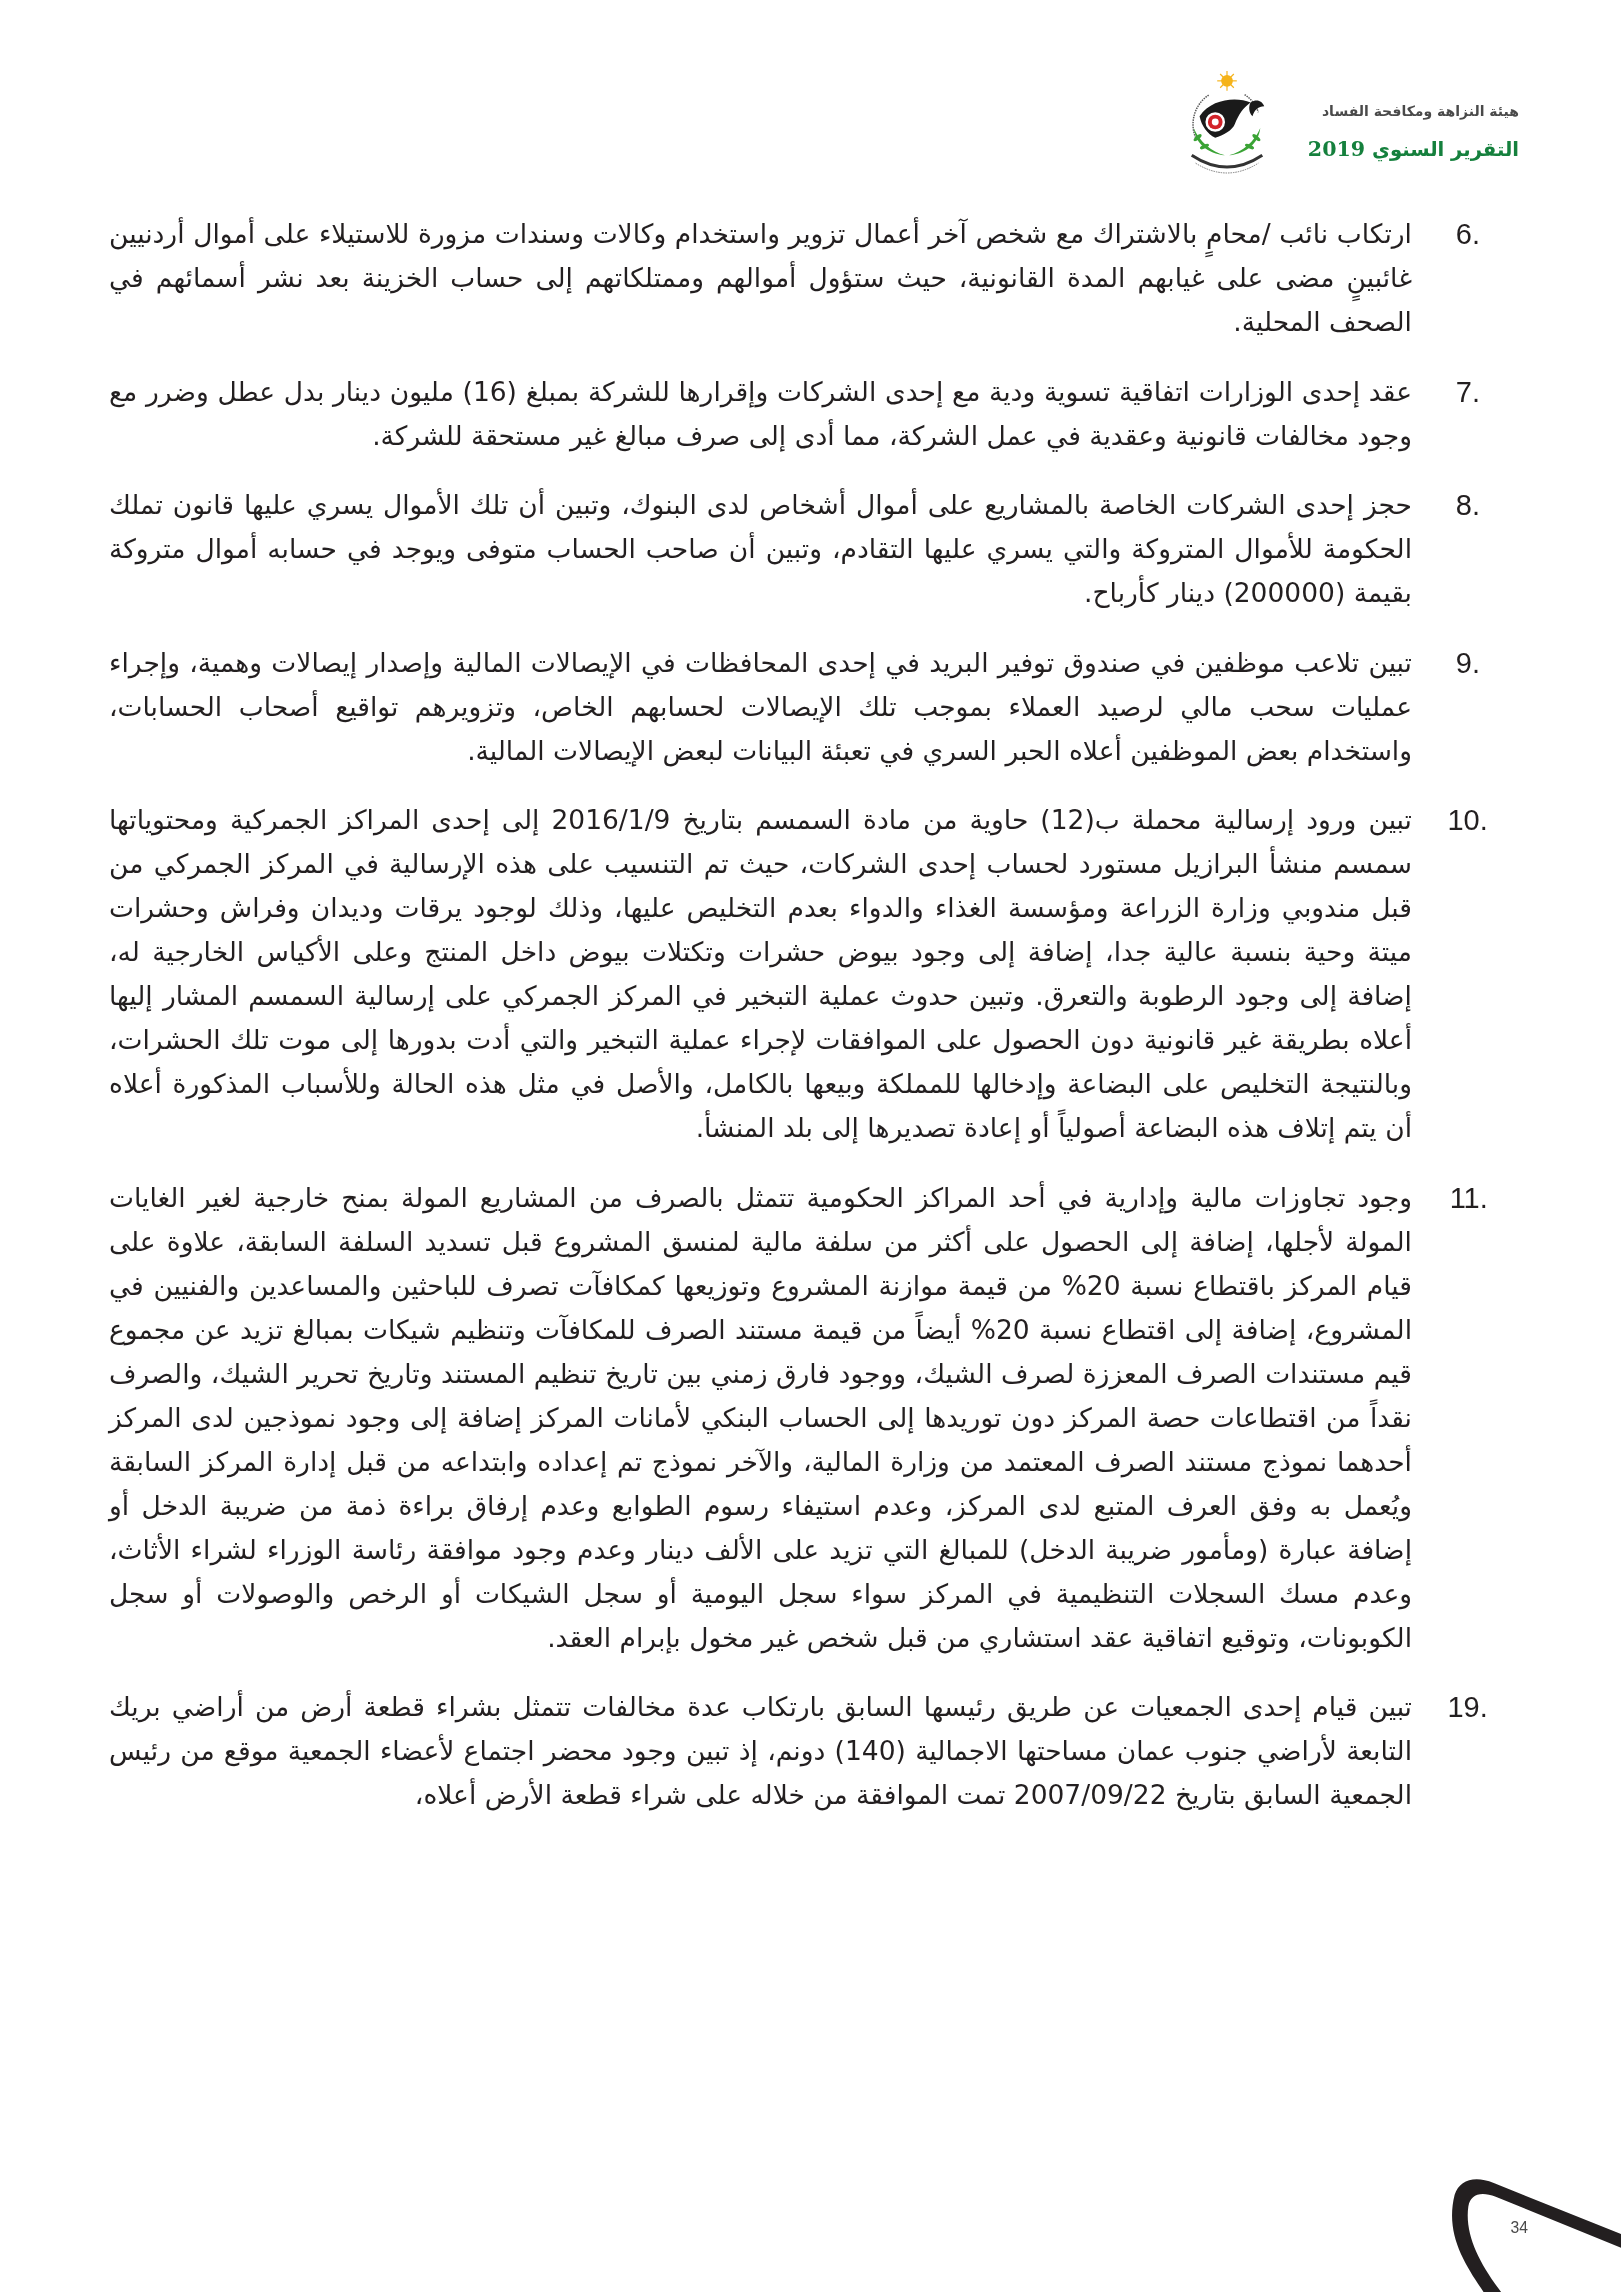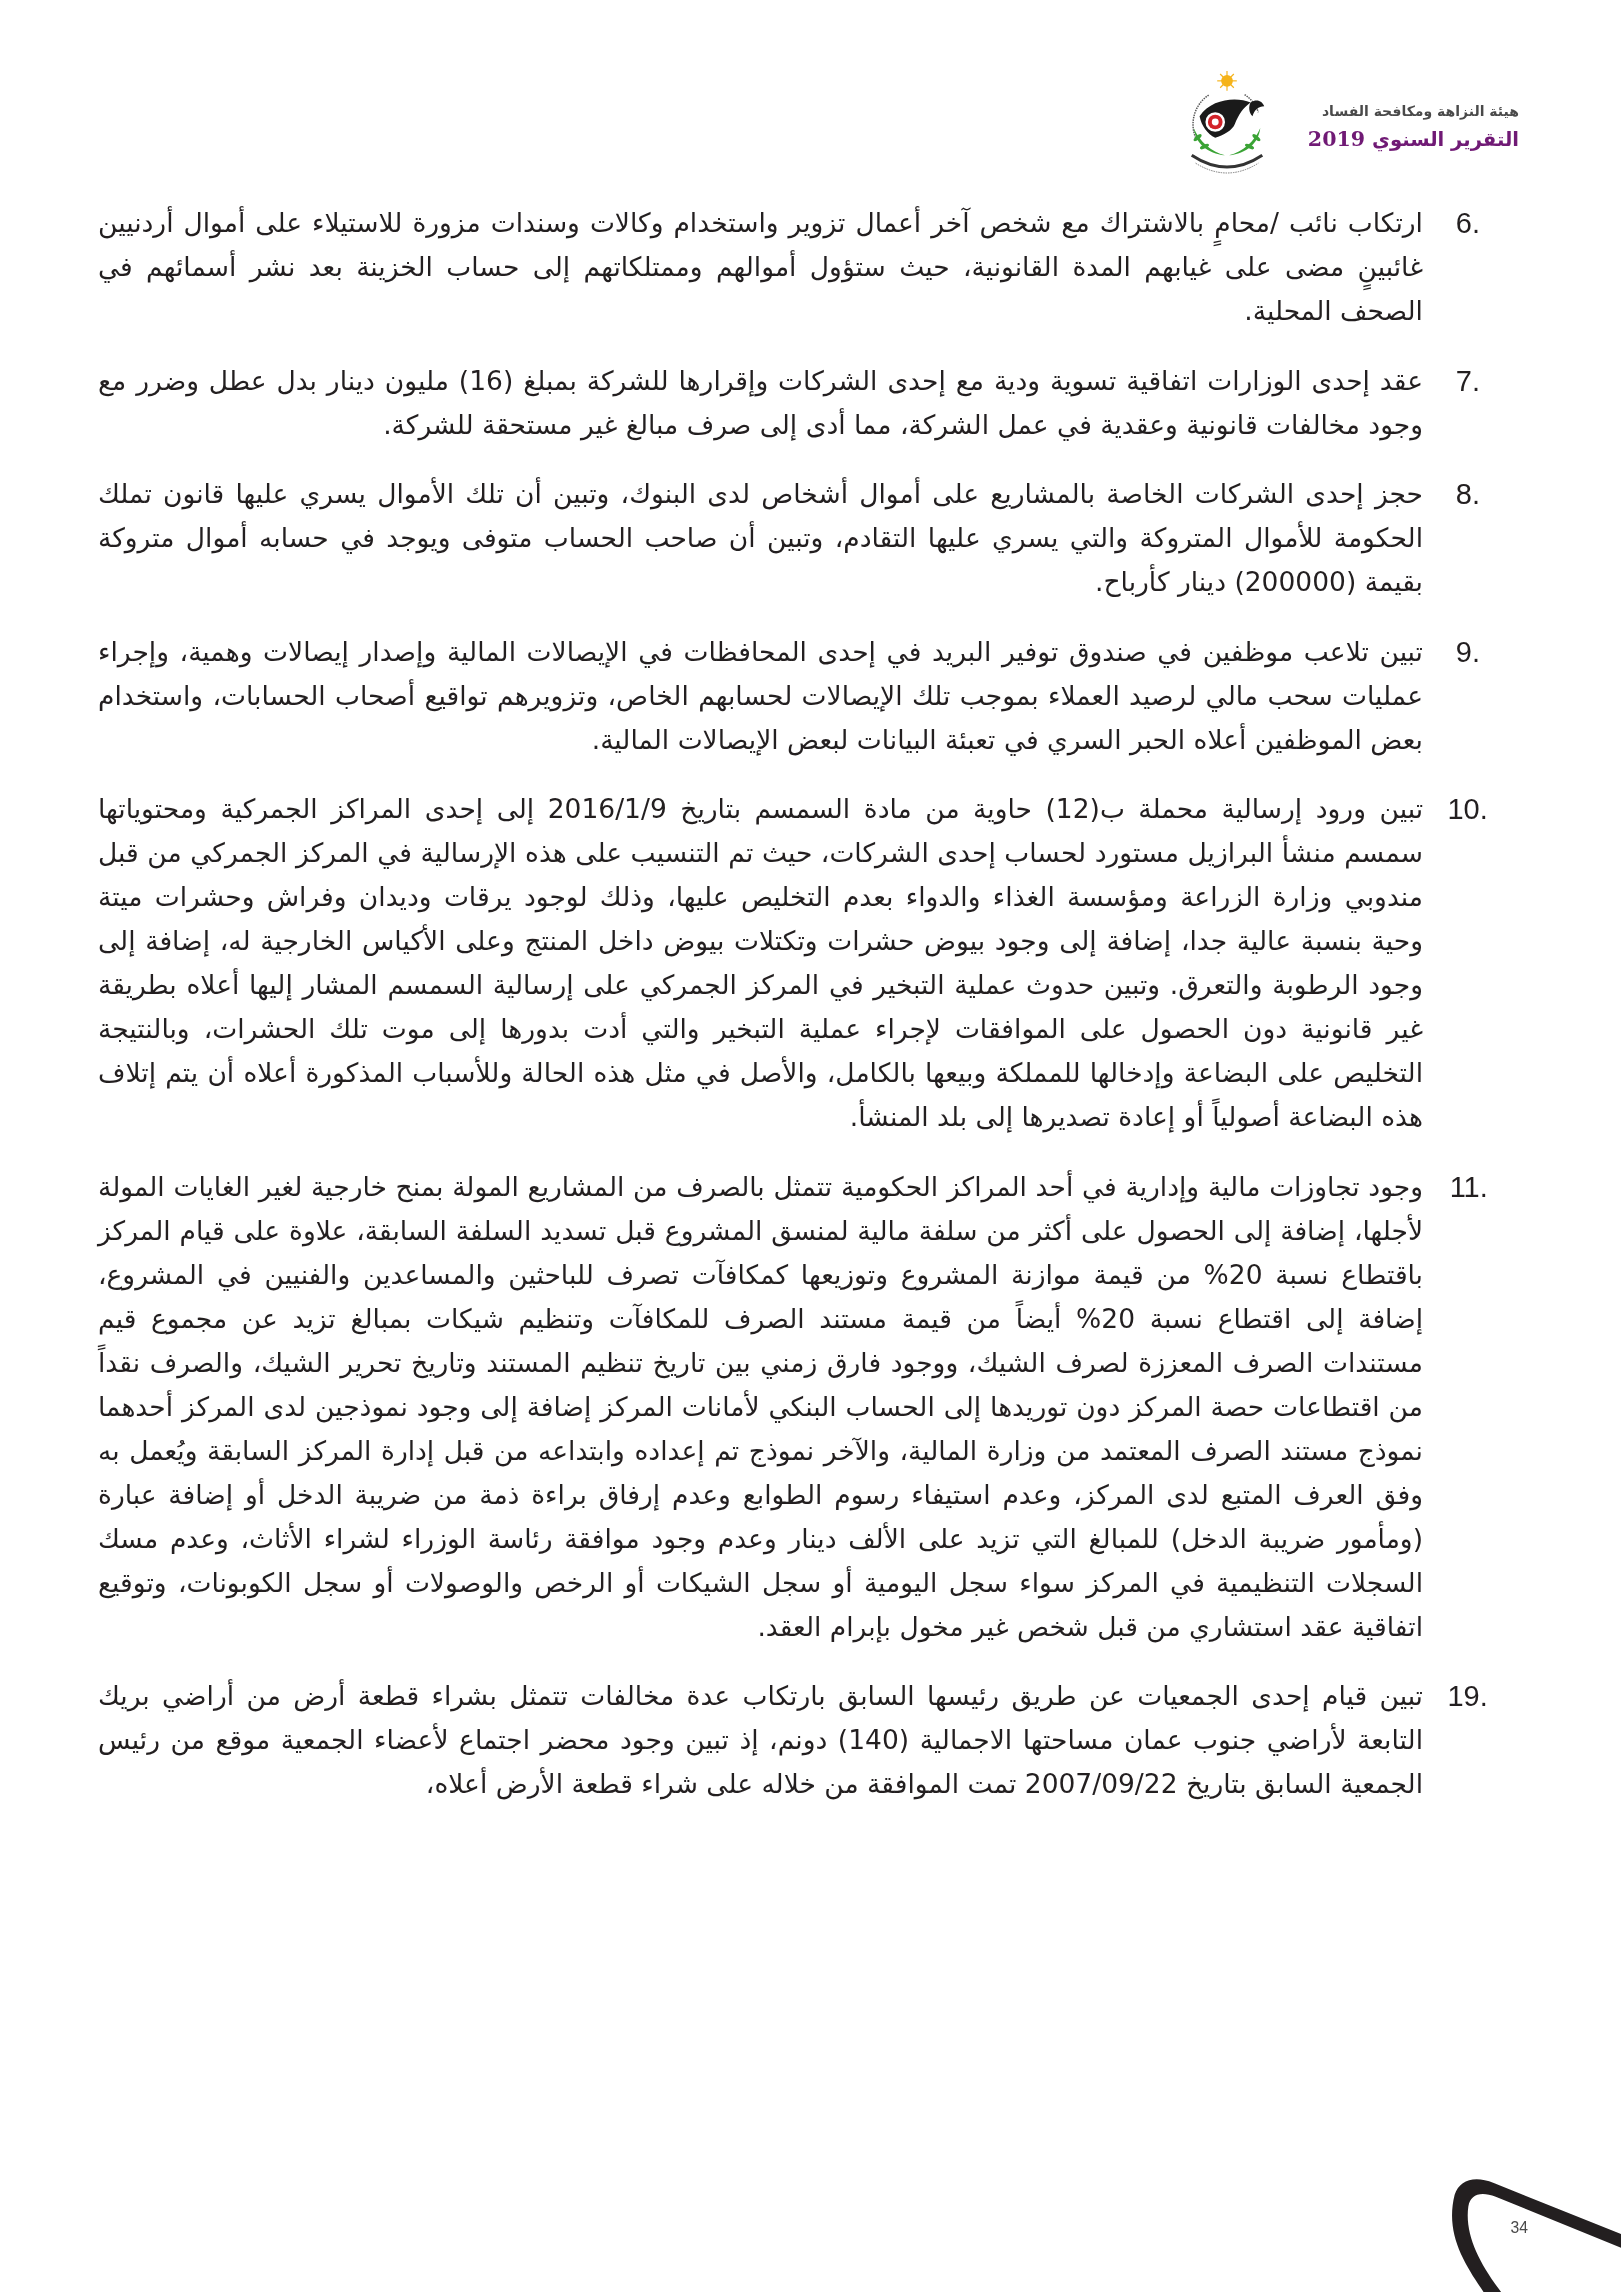--- a/index.html
+++ b/index.html
@@ -32,23 +32,24 @@
     .header-org {
       font-size: 14px;
       font-weight: bold;
       color: #4a4a4a;
       line-height: 27.4px;
       white-space: nowrap;
     }
     .header-report {
       font-size: 19.6px;
       font-weight: bold;
-      color: #701a75;
+      color: #15803d;
       line-height: 29px;
       white-space: nowrap;
+      margin-top: 10px;
     }
     .header-report .year {
       font-family: "DejaVu Serif", serif;
       font-weight: bold;
       font-size: 20.6px;
     }
     .logo {
       position: absolute;
       right: 243px;
       top: 7.8px;
@@ -77,21 +78,21 @@
       top: 0;
       direction: ltr;
       unicode-bidi: isolate;
       font-family: "Liberation Sans", sans-serif;
       font-size: 29px;
     }
     .item.wide .num {
       right: -7.8px;
     }
     .item p {
-      margin: 0;
+      margin: 11px;
     }
     .footer-curve {
       position: absolute;
       right: 0;
       bottom: 0;
       width: 274px;
       height: 167px;
     }
     .page-number {
       position: absolute;

